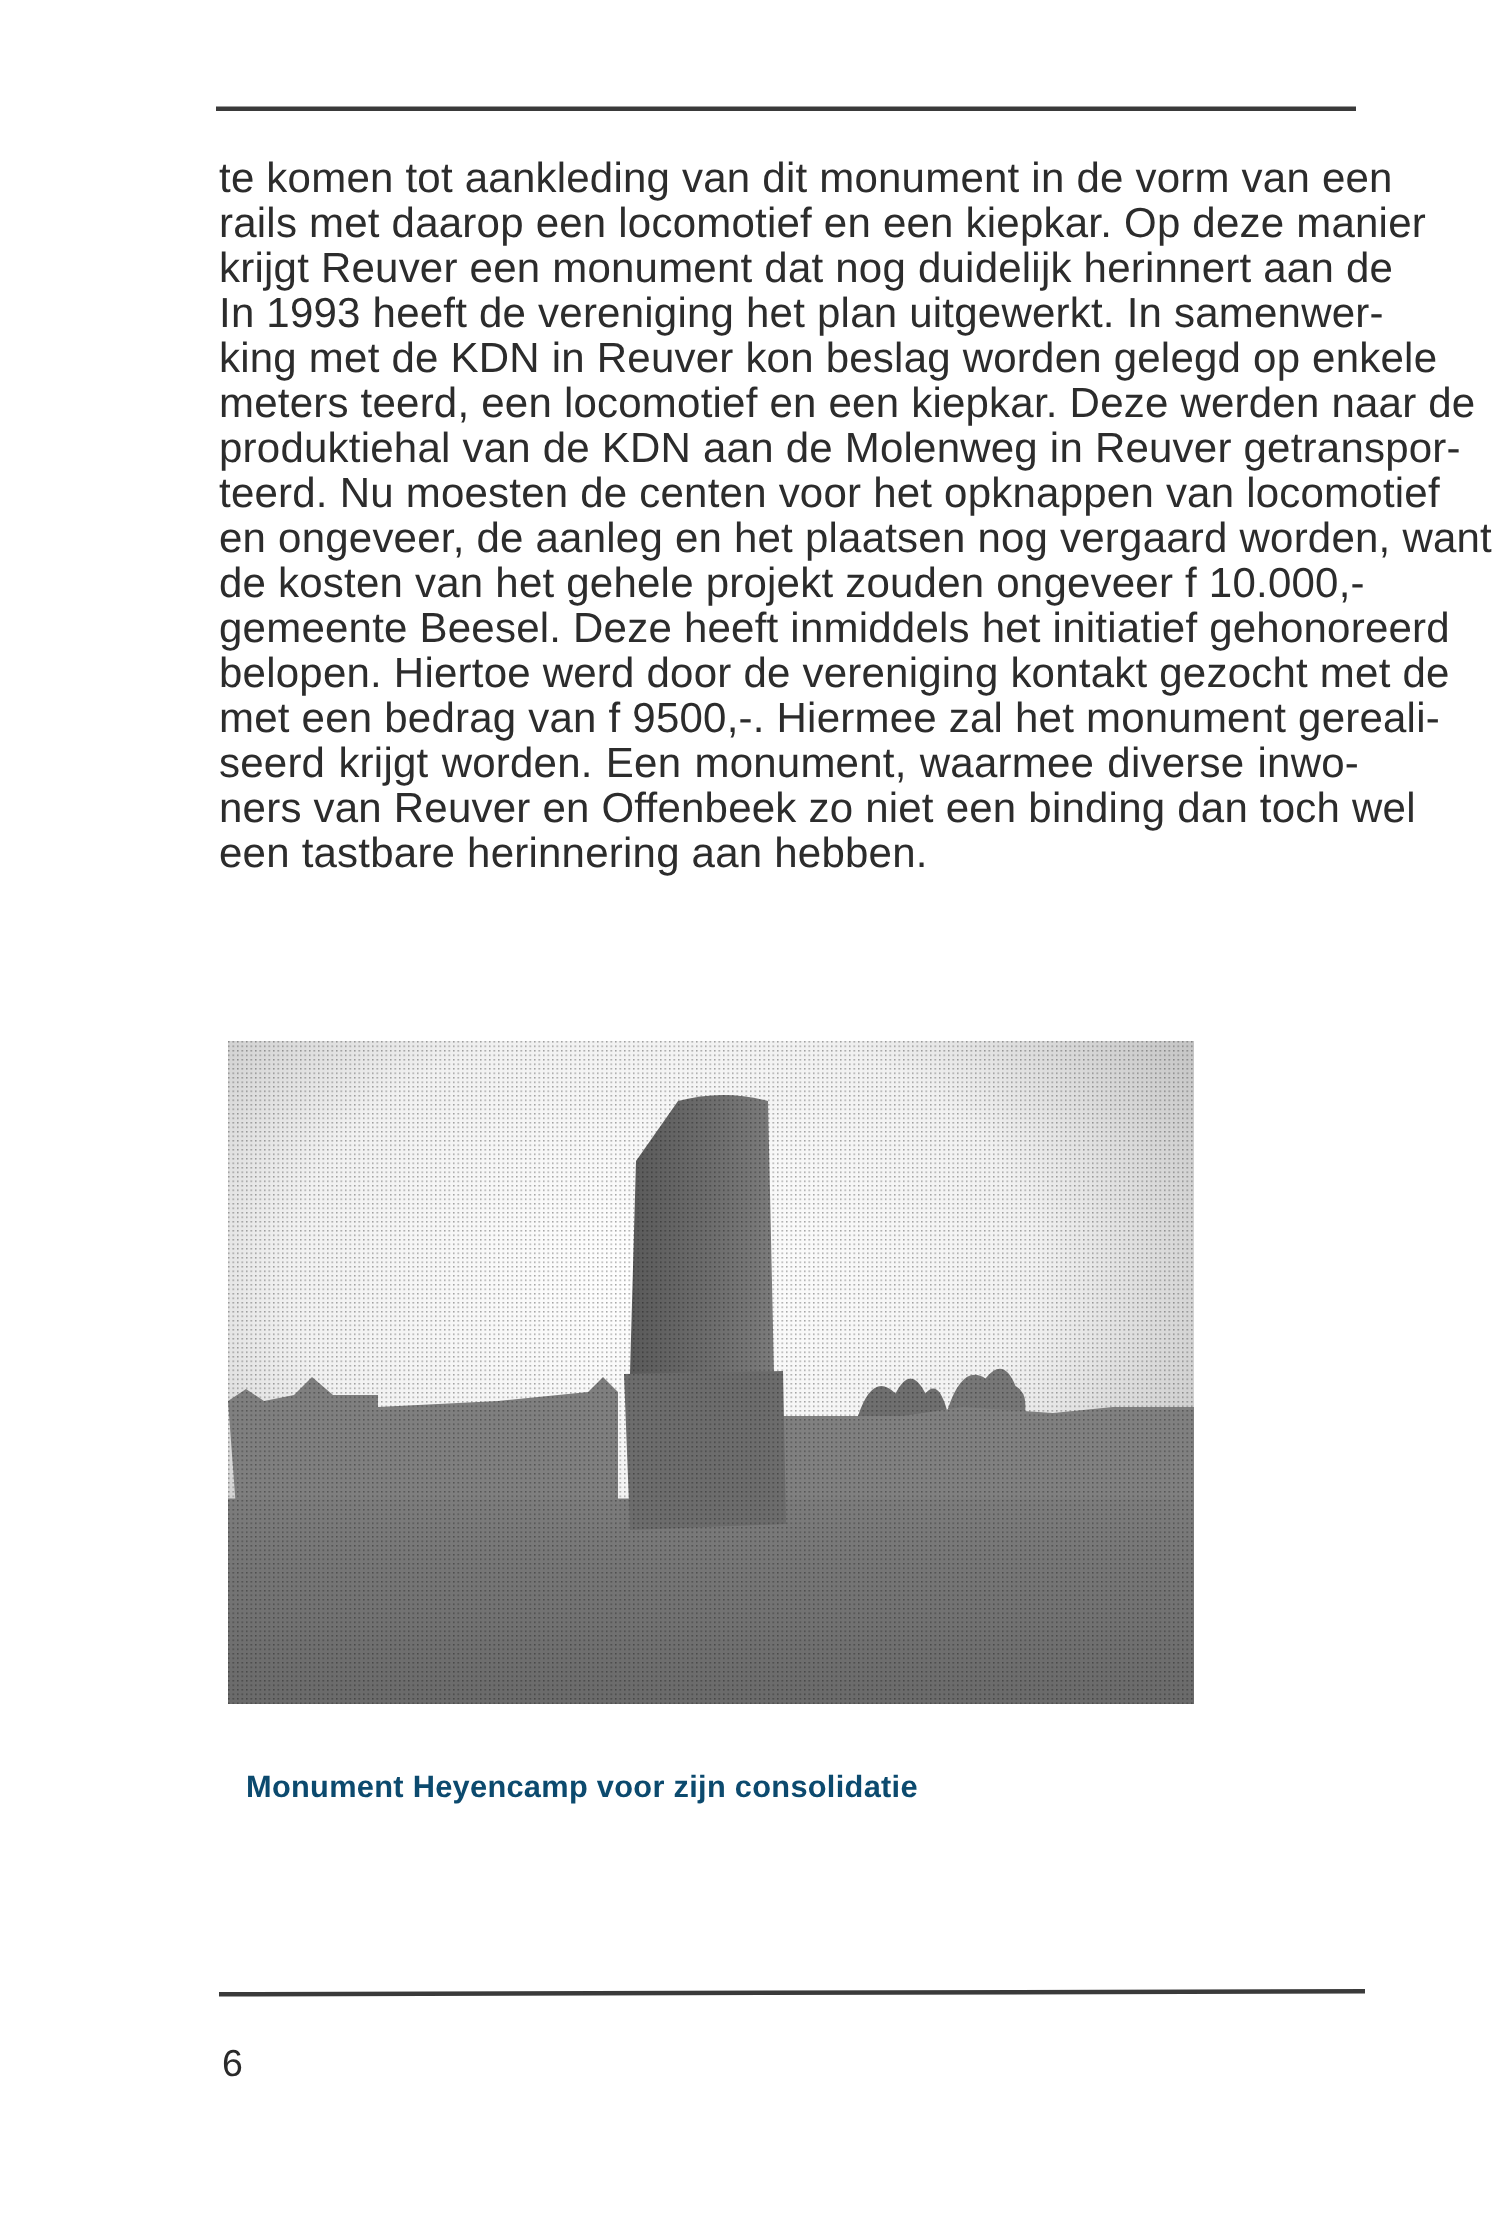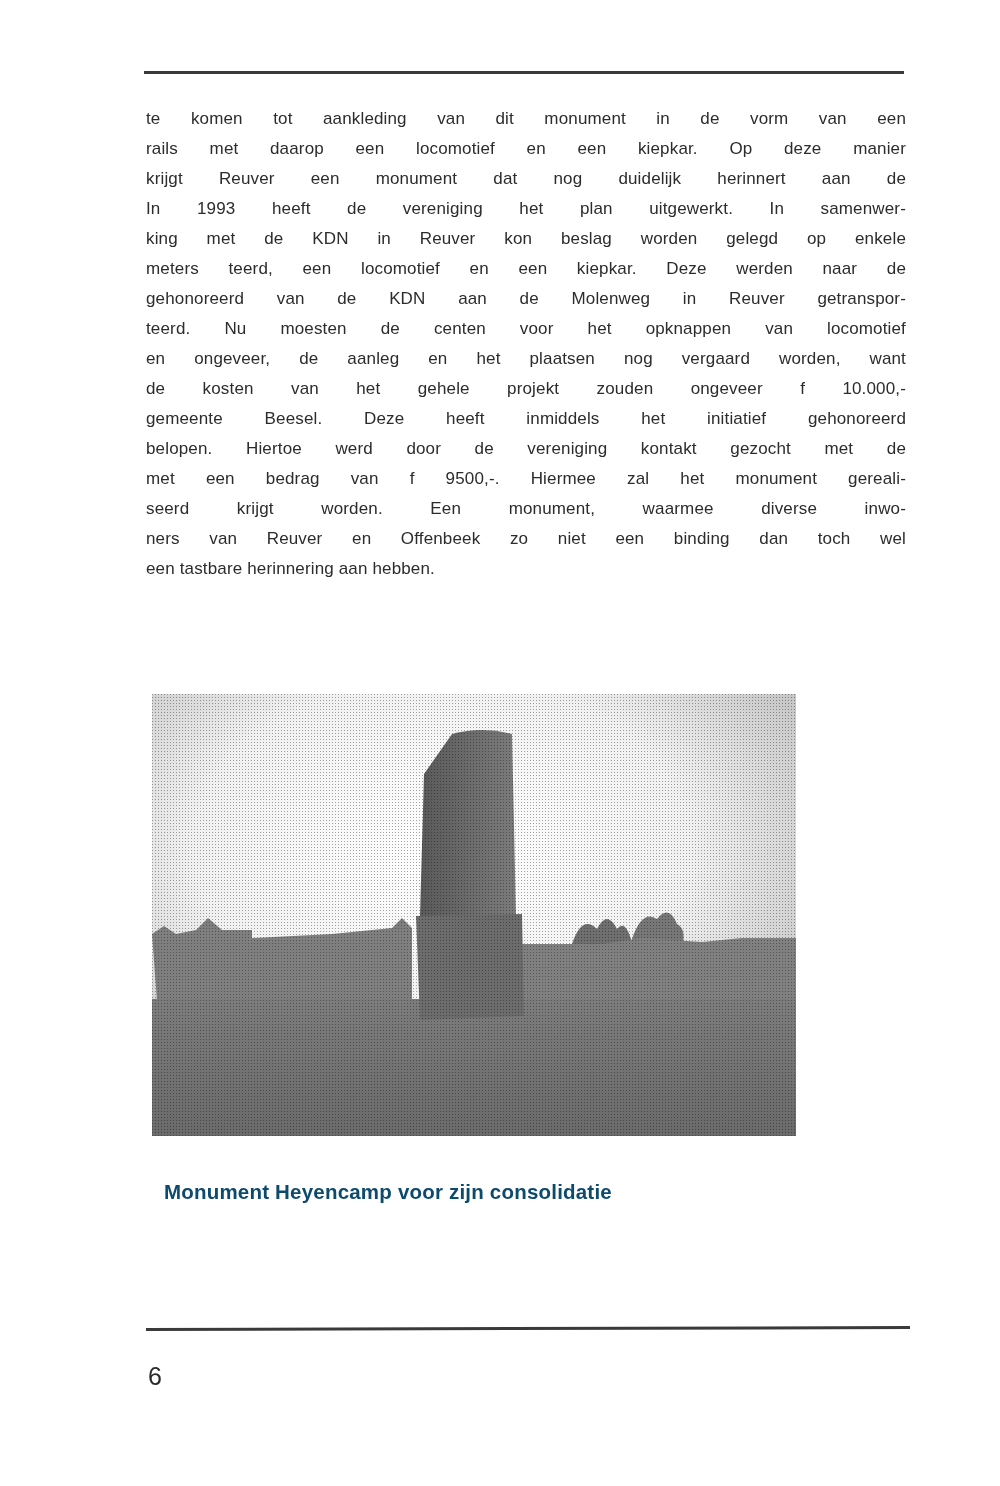--- a/index.html
+++ b/index.html
@@ -17,21 +17,21 @@
     background: #3a3a3a;
   }
   .rule-top { left: 144px; top: 71px; width: 760px; }
   .rule-bottom { left: 146px; top: 1327px; width: 764px; transform: rotate(-0.15deg); }
 
   .body-text {
     position: absolute;
     left: 146px;
     top: 104px;
     width: 760px;
-    font-size: 17px;
+    font-size: 28px;
     line-height: 30px;
     letter-spacing: 0.15px;
     color: #2c2c2c;
   }
   .body-text .line {
     display: block;
     white-space: nowrap;
     text-align: justify;
     text-align-last: justify;
   }
@@ -72,21 +72,21 @@
 
 <div class="rule rule-top"></div>
 
 <div class="body-text">
   <span class="line">te komen tot aankleding van dit monument in de vorm van een</span>
   <span class="line">rails met daarop een locomotief en een kiepkar. Op deze manier</span>
   <span class="line">krijgt Reuver een monument dat nog duidelijk herinnert aan de</span>
   <span class="line">In 1993 heeft de vereniging het plan uitgewerkt. In samenwer-</span>
   <span class="line">king met de KDN in Reuver kon beslag worden gelegd op enkele</span>
   <span class="line">meters teerd, een locomotief en een kiepkar. Deze werden naar de</span>
-  <span class="line">gehonoreerd van de KDN aan de Molenweg in Reuver getranspor-</span>
+  <span class="line">produktiehal van de KDN aan de Molenweg in Reuver getranspor-</span>
   <span class="line">teerd. Nu moesten de centen voor het opknappen van locomotief</span>
   <span class="line">en ongeveer, de aanleg en het plaatsen nog vergaard worden, want</span>
   <span class="line">de kosten van het gehele projekt zouden ongeveer f 10.000,-</span>
   <span class="line">gemeente Beesel. Deze heeft inmiddels het initiatief gehonoreerd</span>
   <span class="line">belopen. Hiertoe werd door de vereniging kontakt gezocht met de</span>
   <span class="line">met een bedrag van f 9500,-. Hiermee zal het monument gereali-</span>
   <span class="line">seerd krijgt worden. Een monument, waarmee diverse inwo-</span>
   <span class="line">ners van Reuver en Offenbeek zo niet een binding dan toch wel</span>
   <span class="line last">een tastbare herinnering aan hebben.</span>
 </div>

